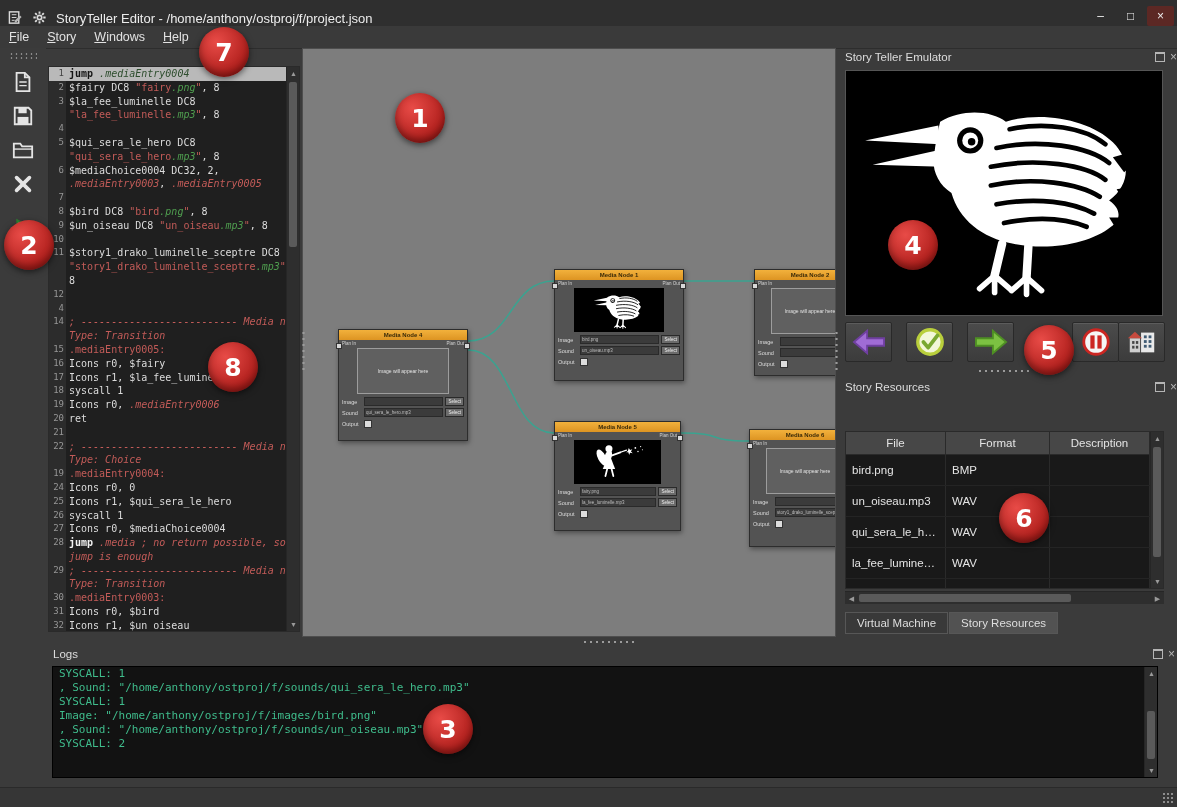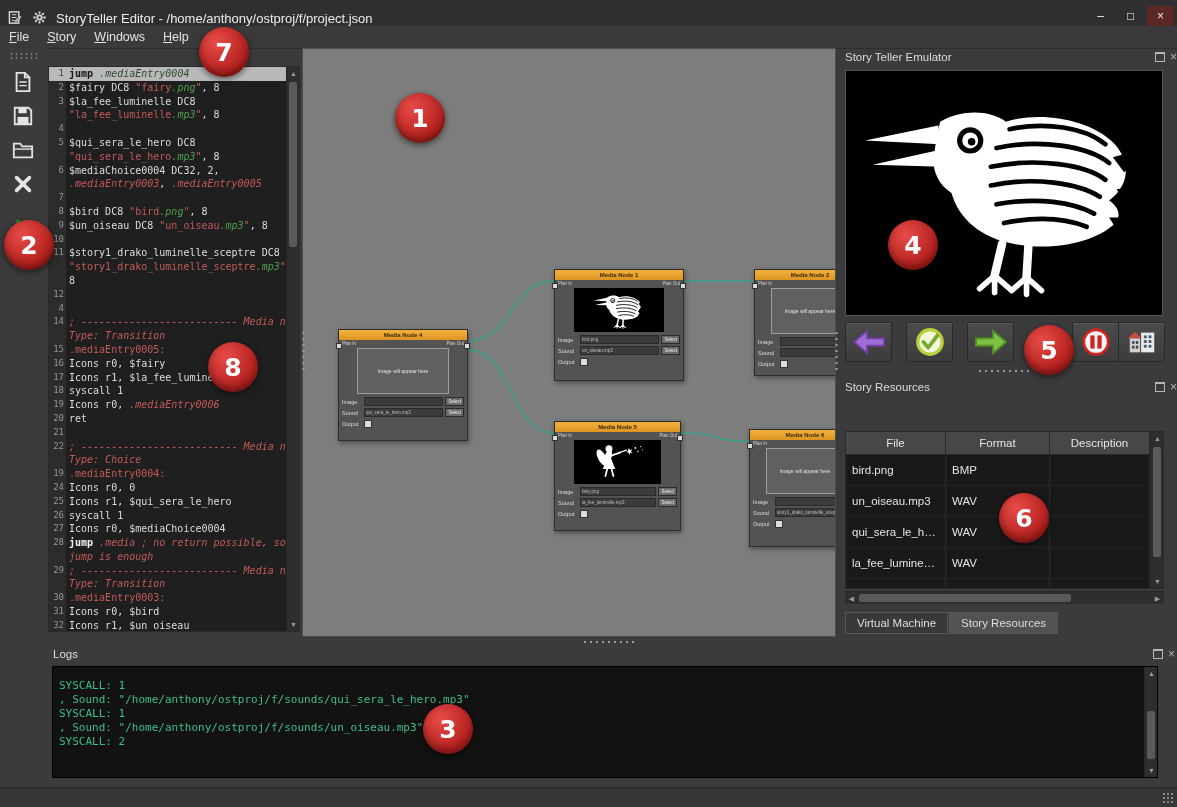--- a/index.html
+++ b/index.html
@@ -535,24 +535,25 @@
     </div>
 
   <div class="dock-title" style="left:48px;top:645px;width:1122px;">
     <span>Logs</span>
     <span class="dicons">
       <span class="dfloat"></span>
       <span class="dclose">×</span>
     </span>
   </div>
   <div class="logbox">
-    <div id="log-lines" style="padding-top:12px;">
+    <div id="log-lines" style="padding-top:0;">
         <div class="logline">SYSCALL: 1</div>
         <div class="logline">, Sound: "/home/anthony/ostproj/f/sounds/qui_sera_le_hero.mp3"</div>
         <div class="logline">SYSCALL: 1</div>
+        <div class="logline">Image: "/home/anthony/ostproj/f/images/bird.png"</div>
         <div class="logline">, Sound: "/home/anthony/ostproj/f/sounds/un_oiseau.mp3"</div>
         <div class="logline">SYSCALL: 2</div>
       </div>
     <div class="sb-v" style="right:0;top:0;bottom:0;">
       <div class="sb-btn" style="top:0;">▲</div>
       <div class="sb-thumb" style="top:44px;height:48px;"></div>
       <div class="sb-btn" style="bottom:0;">▼</div>
     </div>
   </div>
 

